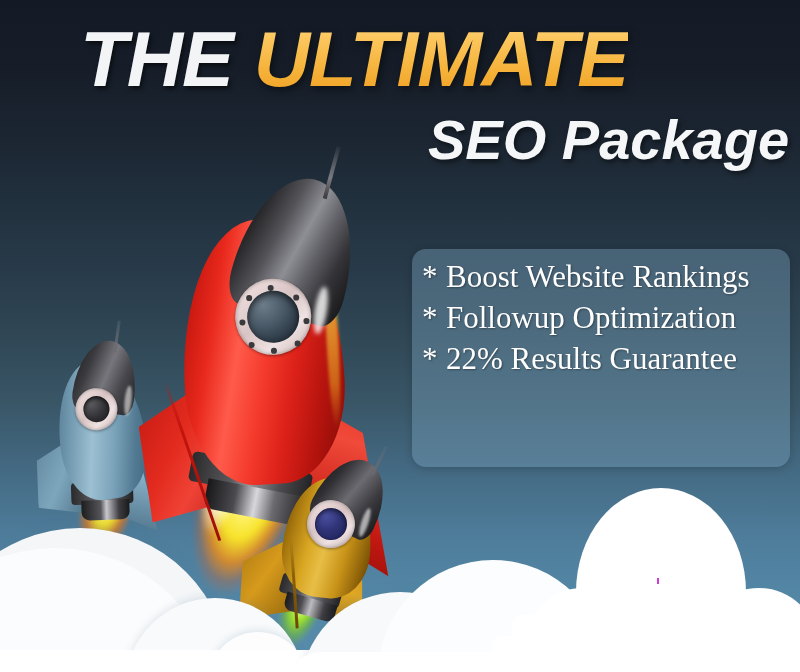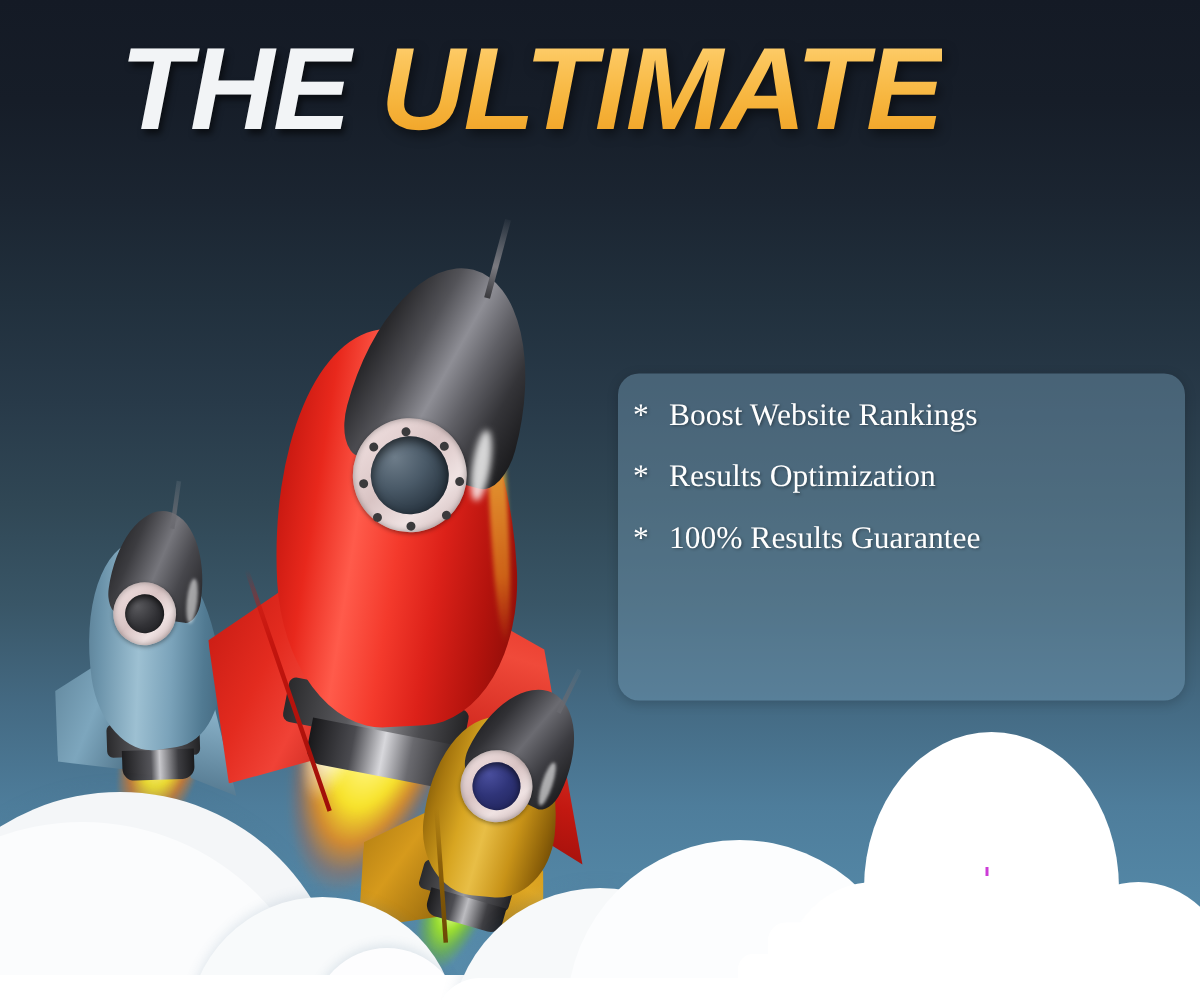--- a/index.html
+++ b/index.html
@@ -92,21 +92,21 @@
   }
   #feature-list {
     position: absolute;
     left: 414px;
     top: 256px;
     width: 380px;
     list-style: none;
     margin: 0;
     padding: 0;
     font-family: "Liberation Serif", serif;
-    font-size: 21px;
+    font-size: 31px;
     color: #ffffff;
     line-height: 41px;
     text-shadow: 1px 1px 2px rgba(0,0,0,0.35);
     white-space: nowrap;
   }
   #feature-list li {
     padding-left: 8px;
   }
   .bullet-star {
     display: inline-block;
@@ -331,27 +331,28 @@
     <div style="position:absolute; left:492px; top:636px; width:330px; height:48px; border-radius:10px;
                 background:#ffffff;"></div>
 
     <div style="position:absolute; left:657px; top:578px; width:2px; height:6px; background:#c41ad0; opacity:0.85;"></div>
   </div>
 
   <div class="title-line1">
     <span class="t-the">THE</span>
     <span class="t-ultimate">ULTIMATE</span>
   </div>
+  <div class="title-line2">SEO Package</div>
 
   <div id="feature-panel"></div>
   <ul id="feature-list">
     <li>
       <span class="bullet-star">*</span><span>Boost Website Rankings</span>
     </li>
     <li>
-      <span class="bullet-star">*</span><span>Results Optimization</span>
+      <span class="bullet-star">*</span><span>Followup Optimization</span>
     </li>
     <li>
-      <span class="bullet-star">*</span><span>100%  Results Guarantee</span>
+      <span class="bullet-star">*</span><span>22%  Results Guarantee</span>
     </li>
   </ul>
 
 </div>
 
 </body></html>

